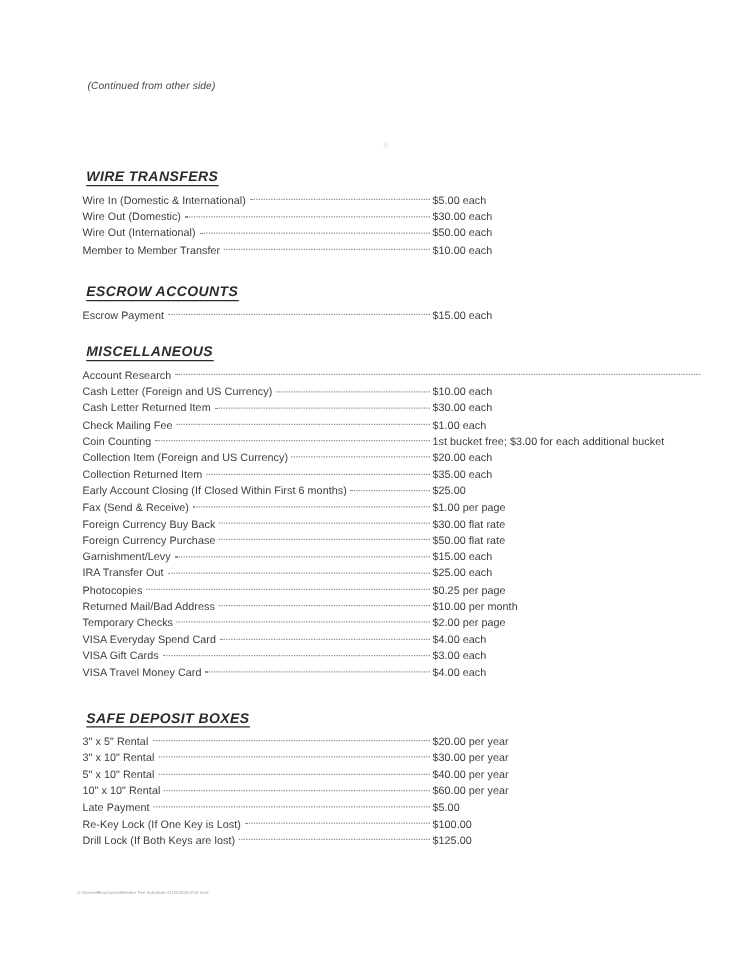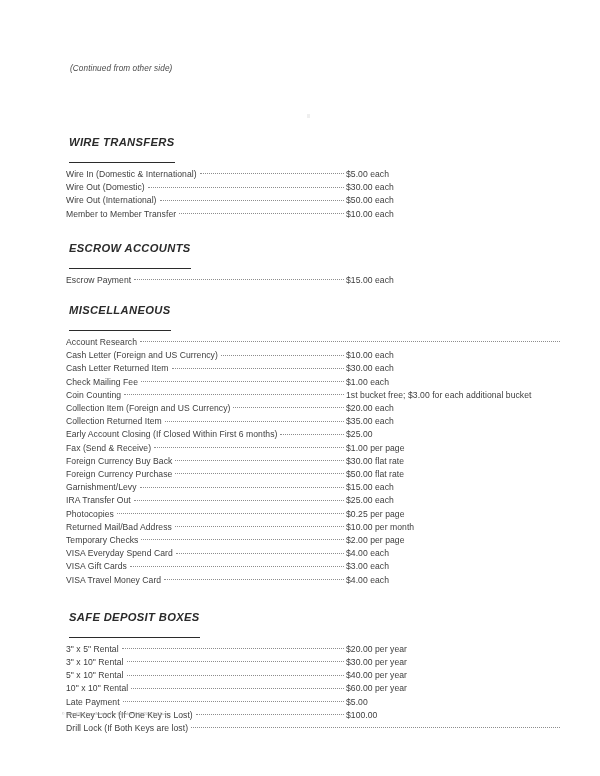--- a/index.html
+++ b/index.html
@@ -49,21 +49,21 @@
     margin-bottom: 13px;
   }
   .section-title {
     font-size: 11.2px;
     font-weight: bold;
     font-style: italic;
     color: #2b2b2b;
     letter-spacing: 0.35px;
     display: inline-block;
     border-bottom: 1.2px solid #2b2b2b;
-    padding-bottom: 14px;
+    padding-bottom: 0;
     margin-left: 3px;
     margin-bottom: 3px;
   }
   .rows {
     margin-top: 2px;
   }
   .fee-row {
     display: flex;
     align-items: center;
     font-size: 8.6px;
@@ -264,19 +264,20 @@
             <span class="fee-price">$5.00</span>
           </div>
           <div class="fee-row">
             <span class="fee-label">Re-Key Lock (If One Key is Lost)</span>
             <span class="leader"></span>
             <span class="fee-price">$100.00</span>
           </div>
           <div class="fee-row">
             <span class="fee-label">Drill Lock (If Both Keys are lost)</span>
             <span class="leader"></span>
+            <span class="fee-price">$125.00</span>
           </div>
         </div></div>
     </div>
 
   <div class="footer">© Shared/Brochures/Member Fee Schedule 01/20/2020 Full Size</div>
 
 </div>
 
 </body></html>

